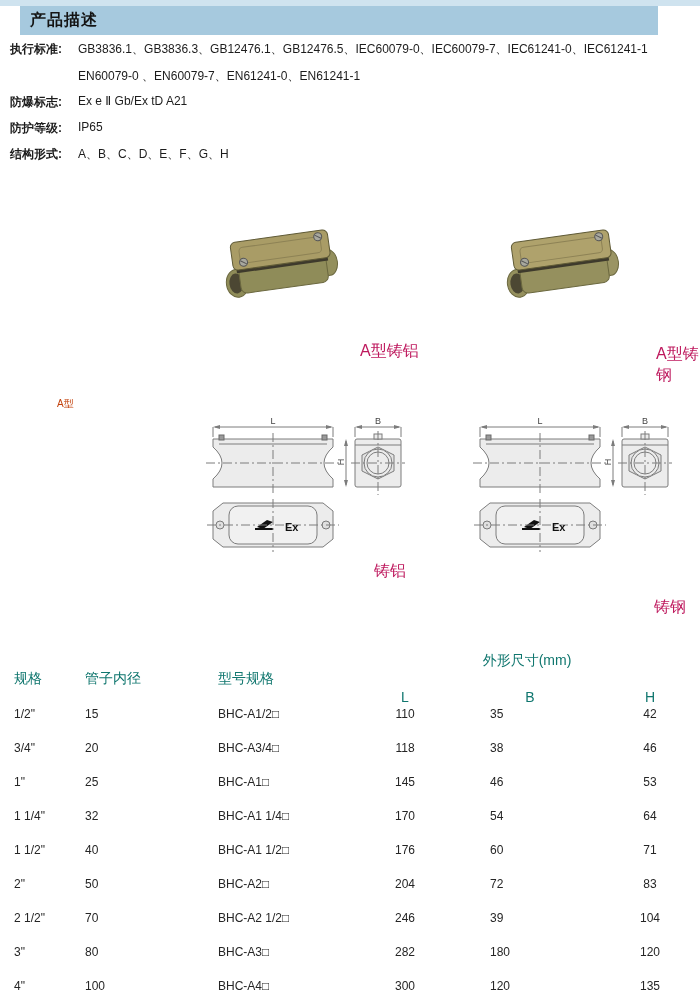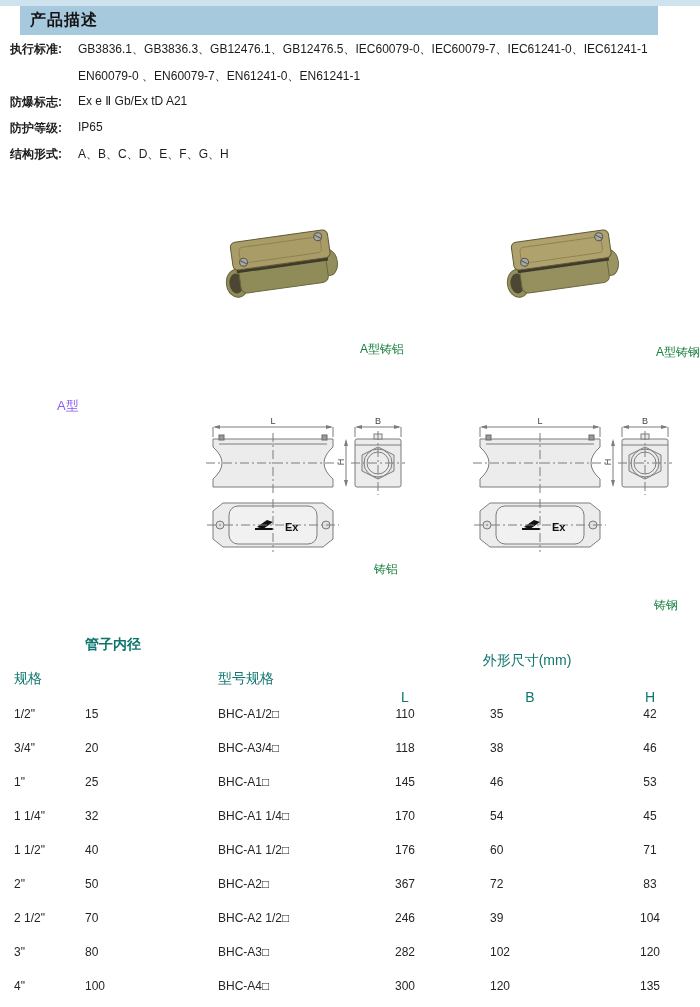--- a/index.html
+++ b/index.html
@@ -9,22 +9,22 @@
   }
   
   .hdr-strip{position:absolute;left:0;top:0;width:700px;height:6px;background:#cfe3ef;}
   .hdr-bar{position:absolute;left:0;top:6px;width:638px;height:29px;background:#a6c9de;display:flex;align-items:center;margin-left:20px;}
   .hdr-title{font-size:16px;font-weight:bold;color:#141414;margin-left:10px;letter-spacing:1px;}
   
   .spec-line{position:absolute;left:0;width:700px;font-size:12px;white-space:nowrap;}
   .spec-label{position:absolute;left:10px;font-weight:bold;}
   .spec-value{position:absolute;left:78px;}
   
-  .cap{position:absolute;font-size:12px;color:#15803d;}
-  .type-label{position:absolute;left:57px;top:397px;font-size:13px;color:#8b5cf6;}
+  .cap{position:absolute;font-size:16px;color:#be185d;}
+  .type-label{position:absolute;left:57px;top:397px;font-size:10px;color:#c2410c;}
   
   .photo{position:absolute;width:120px;height:95px;}
   
   .drawing{position:absolute;width:200px;height:140px;}
   .drawing text{font-family:"Liberation Sans",sans-serif;}
   
   .tbl-hdr{position:absolute;font-size:14px;color:#0f766e;white-space:nowrap;margin-top:20px;}
   #rows{position:absolute;left:0;top:697px;width:700px;}
   .trow{position:relative;height:34px;}
   .c{position:absolute;top:0;height:34px;line-height:34px;font-size:12px;color:#252525;white-space:nowrap;}
@@ -194,21 +194,21 @@
     <text x="137" y="51" font-size="9" fill="#444" text-anchor="middle" transform="rotate(-90 136 48)">H</text>
     <text x="173" y="9" font-size="9" fill="#444" text-anchor="middle">B</text>
     <text x="80" y="116" font-size="11" font-weight="bold" fill="#111">Ex</text>
   </svg>
 
   <div class="cap" style="left:374px;top:561px;text-align:center;">铸铝</div>
   <div class="cap" style="left:654px;top:597px;">铸钢</div>
 
   <div class="tbl-hdr" style="left:447px;top:632px;width:160px;text-align:center;">外形尺寸(mm)</div>
   <div class="tbl-hdr" style="left:14px;top:650px;">规格</div>
-  <div class="tbl-hdr" style="left:85px;top:616px;font-weight:bold;">管子内径</div>
+  <div class="tbl-hdr" style="left:85px;top:650px;">管子内径</div>
   <div class="tbl-hdr" style="left:218px;top:650px;">型号规格</div>
   <div class="tbl-hdr col-center" style="left:365px;top:669px;">L</div>
   <div class="tbl-hdr col-center" style="left:490px;top:669px;">B</div>
   <div class="tbl-hdr col-center" style="left:610px;top:669px;">H</div>
 
   <div id="rows">
 
       <div class="trow">
         <div class="c c-spec">1/2"</div>
         <div class="c c-inner">15</div>
@@ -235,56 +235,56 @@
         <div class="c c-b">46</div>
         <div class="c c-h">53</div>
       </div>
 
       <div class="trow">
         <div class="c c-spec">1 1/4"</div>
         <div class="c c-inner">32</div>
         <div class="c c-model">BHC-A1 1/4□</div>
         <div class="c c-l">170</div>
         <div class="c c-b">54</div>
-        <div class="c c-h">45</div>
+        <div class="c c-h">64</div>
       </div>
 
       <div class="trow">
         <div class="c c-spec">1 1/2"</div>
         <div class="c c-inner">40</div>
         <div class="c c-model">BHC-A1 1/2□</div>
         <div class="c c-l">176</div>
         <div class="c c-b">60</div>
         <div class="c c-h">71</div>
       </div>
 
       <div class="trow">
         <div class="c c-spec">2"</div>
         <div class="c c-inner">50</div>
         <div class="c c-model">BHC-A2□</div>
-        <div class="c c-l">367</div>
+        <div class="c c-l">204</div>
         <div class="c c-b">72</div>
         <div class="c c-h">83</div>
       </div>
 
       <div class="trow">
         <div class="c c-spec">2 1/2"</div>
         <div class="c c-inner">70</div>
         <div class="c c-model">BHC-A2 1/2□</div>
         <div class="c c-l">246</div>
         <div class="c c-b">39</div>
         <div class="c c-h">104</div>
       </div>
 
       <div class="trow">
         <div class="c c-spec">3"</div>
         <div class="c c-inner">80</div>
         <div class="c c-model">BHC-A3□</div>
         <div class="c c-l">282</div>
-        <div class="c c-b">102</div>
+        <div class="c c-b">180</div>
         <div class="c c-h">120</div>
       </div>
 
       <div class="trow">
         <div class="c c-spec">4"</div>
         <div class="c c-inner">100</div>
         <div class="c c-model">BHC-A4□</div>
         <div class="c c-l">300</div>
         <div class="c c-b">120</div>
         <div class="c c-h">135</div>

